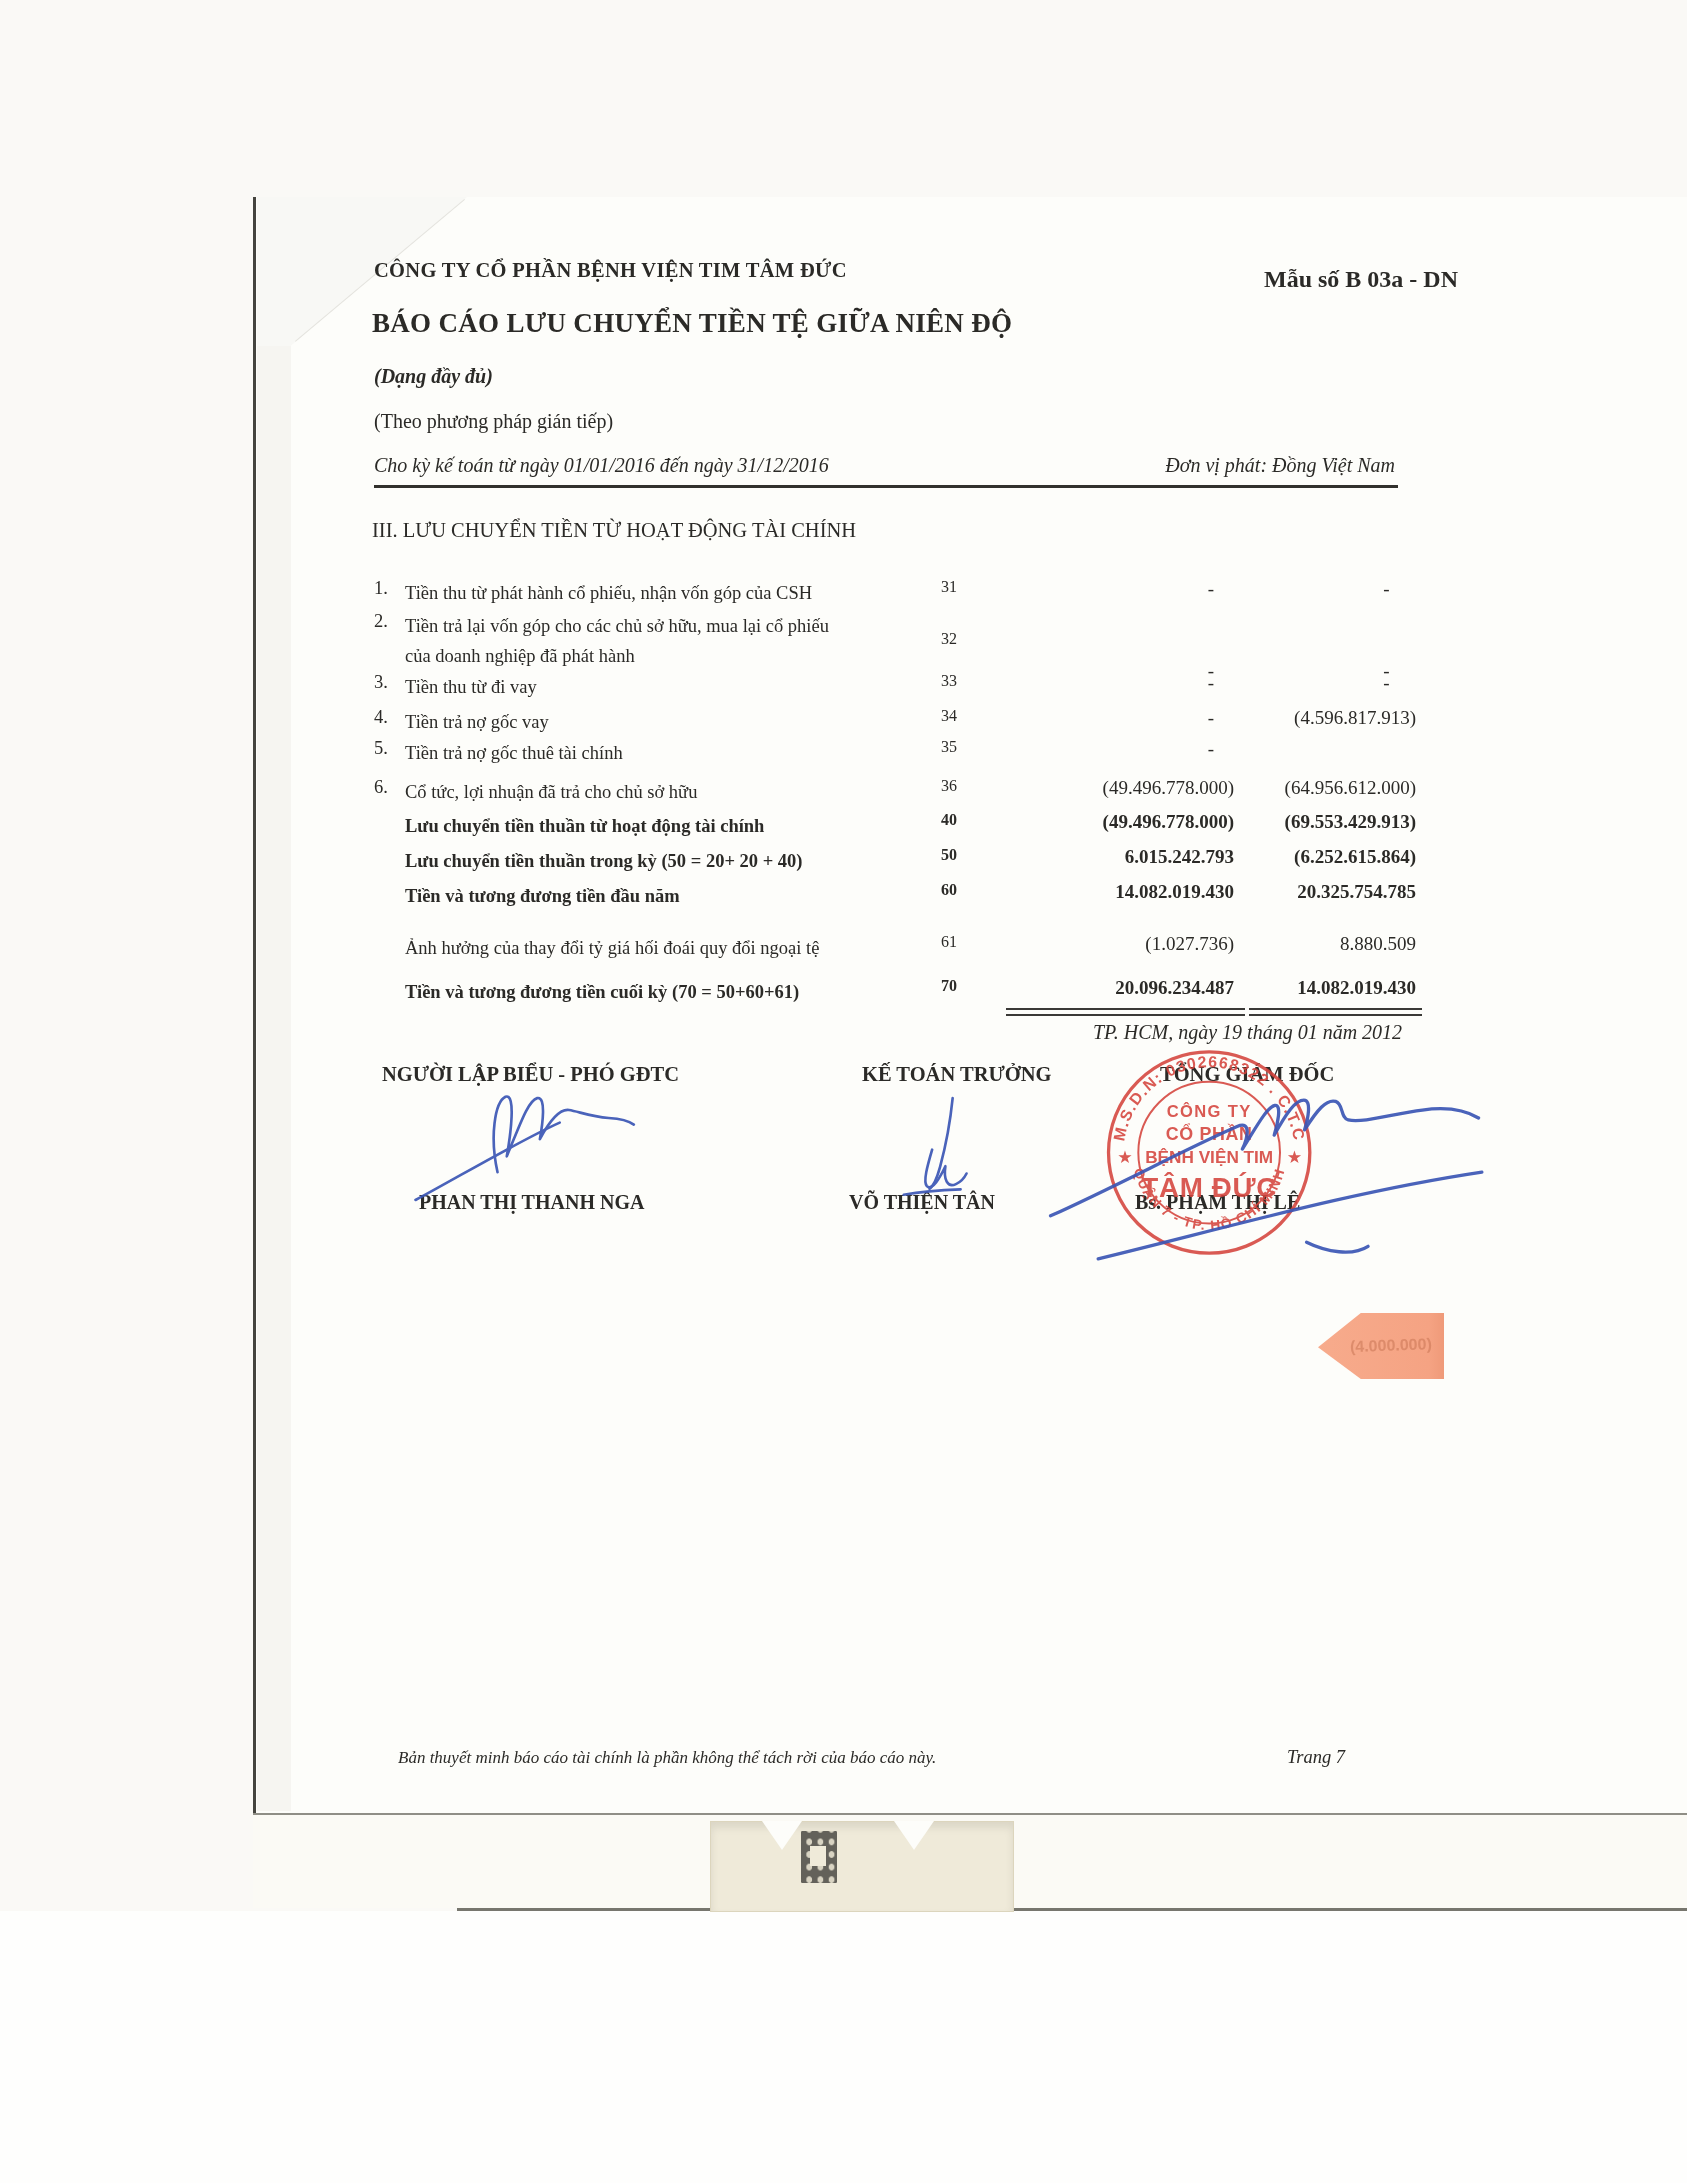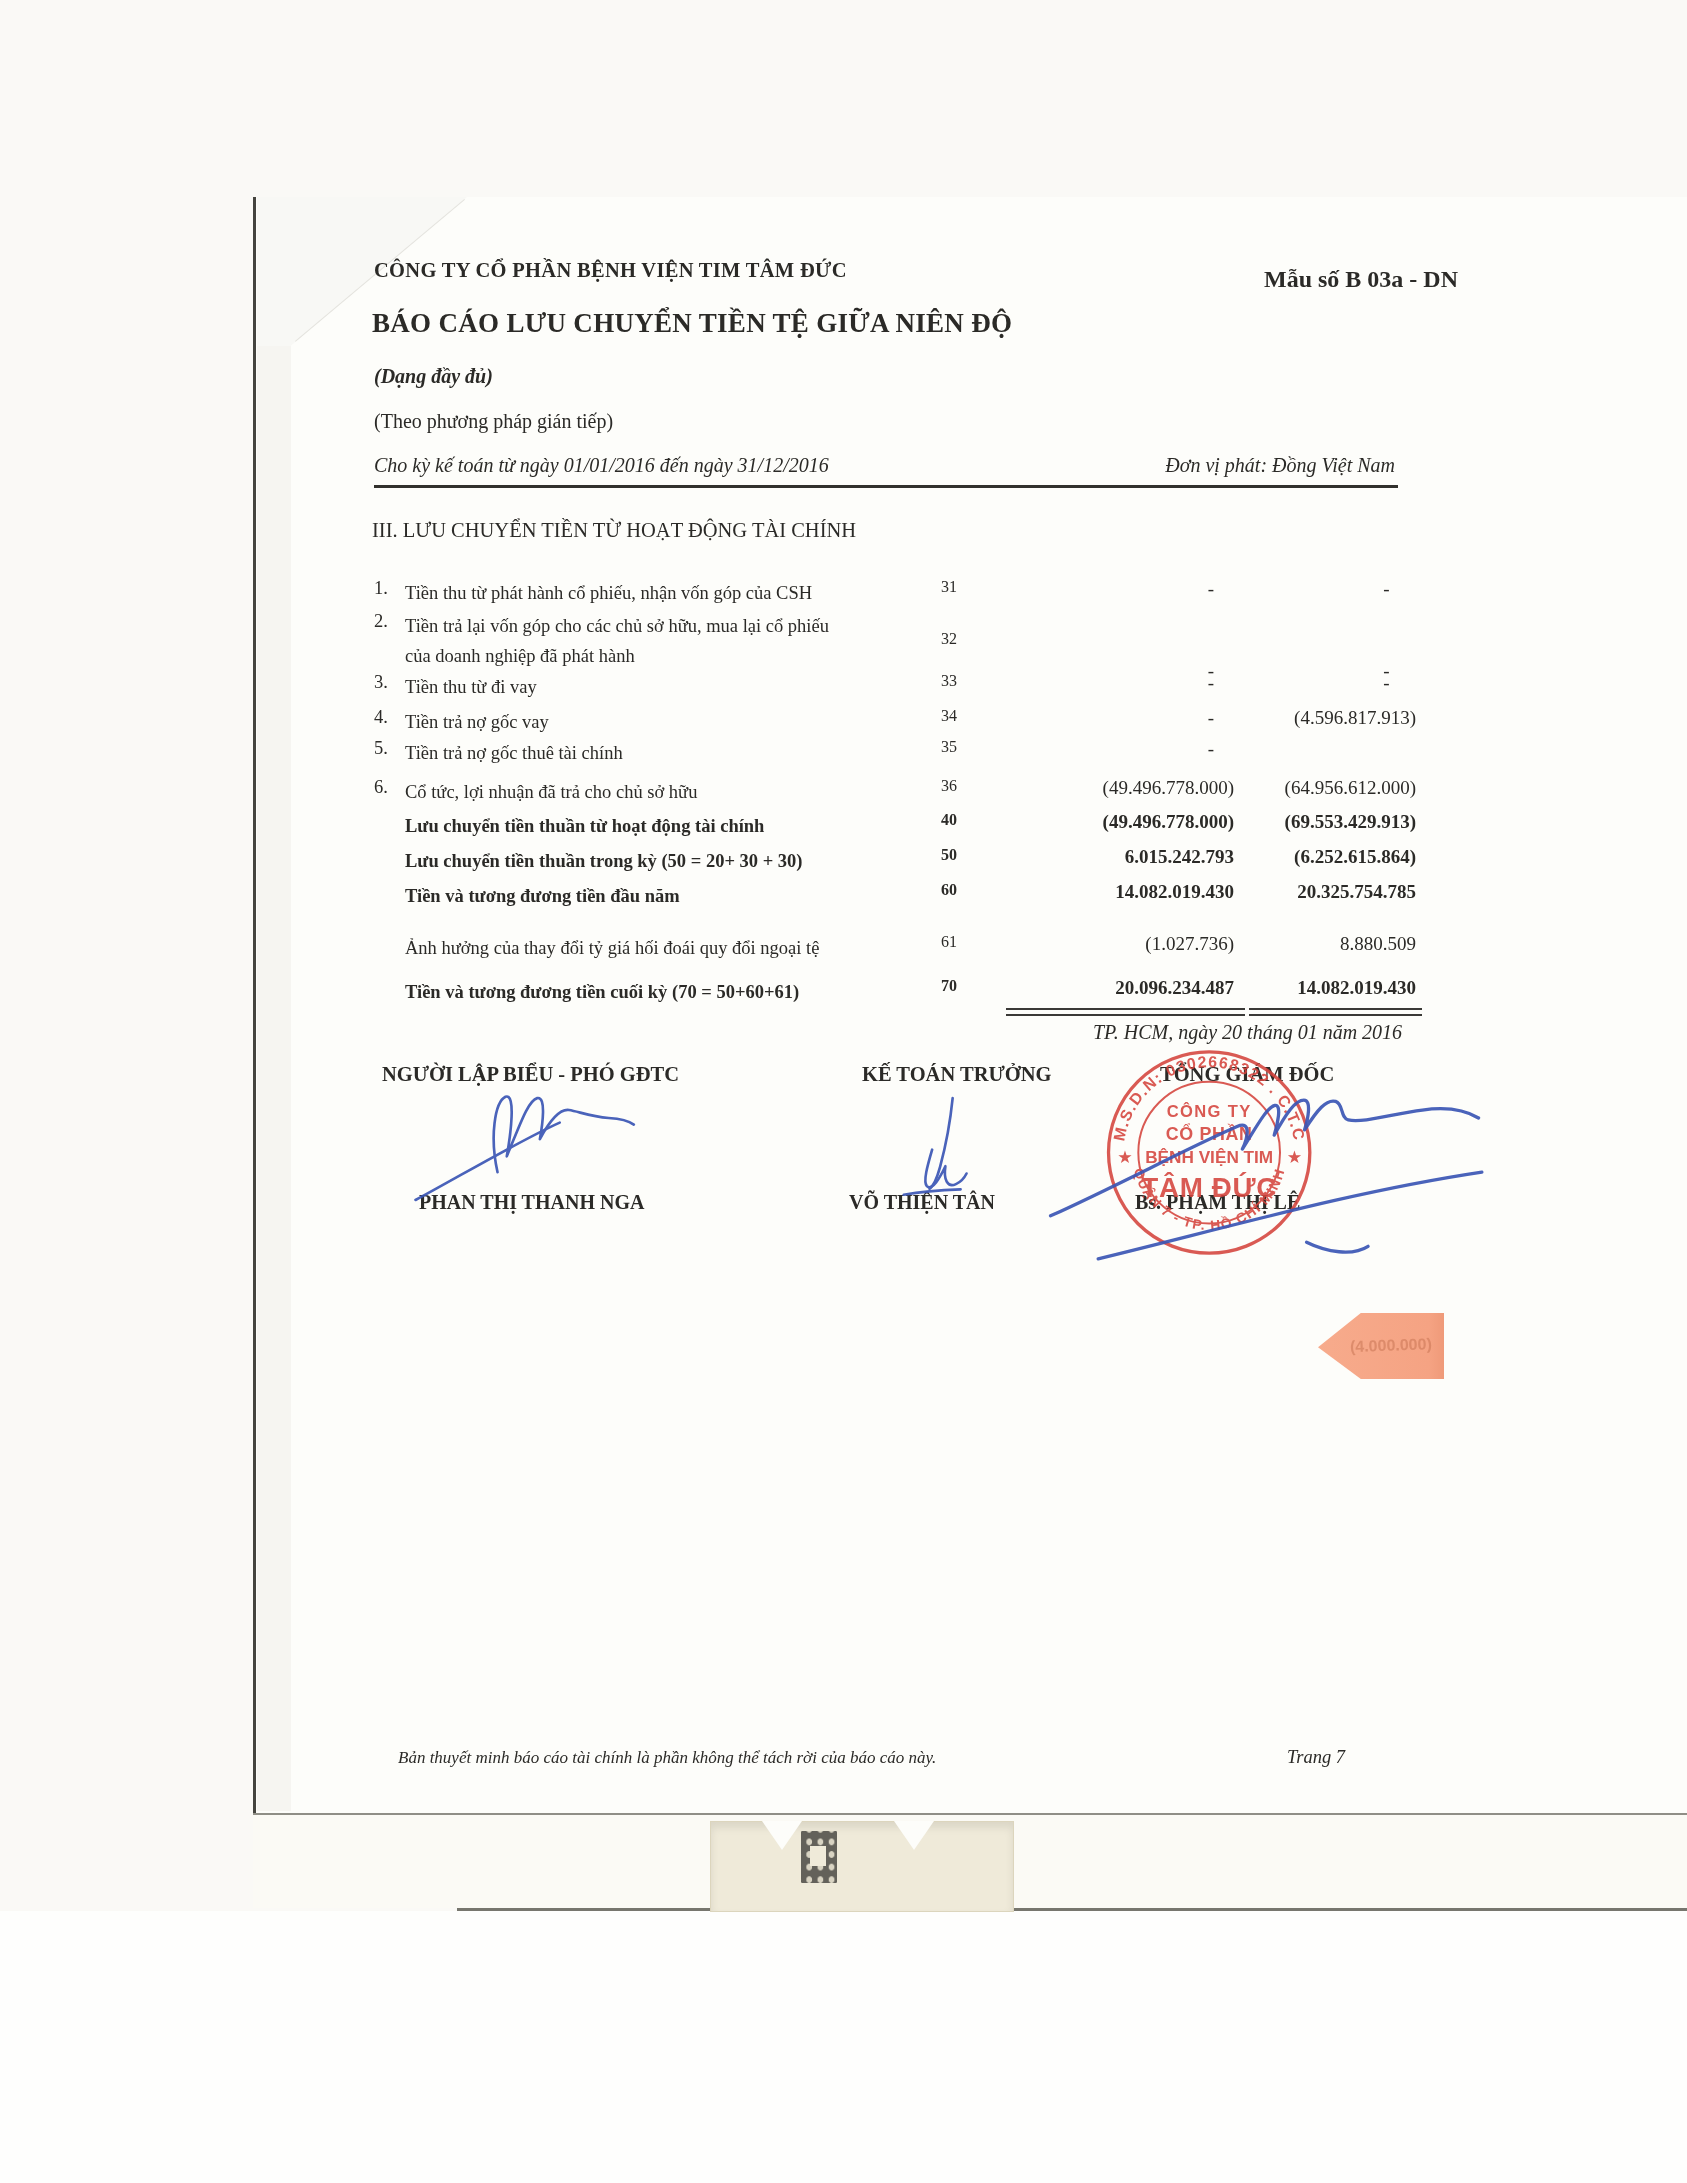--- a/index.html
+++ b/index.html
@@ -151,21 +151,21 @@
   <span class="v1">(49.496.778.000)</span>
   <span class="v2">(64.956.612.000)</span>
 </div>
 <div class="row r6 b">
   <span class="lbl">Lưu chuyển tiền thuần từ hoạt động tài chính</span>
   <span class="code">40</span>
   <span class="v1">(49.496.778.000)</span>
   <span class="v2">(69.553.429.913)</span>
 </div>
 <div class="row r7 b">
-  <span class="lbl">Lưu chuyển tiền thuần trong kỳ (50 = 20+ 30 + 30)</span>
+  <span class="lbl">Lưu chuyển tiền thuần trong kỳ (50 = 20+ 20 + 40)</span>
   <span class="code">50</span>
   <span class="v1">6.015.242.793</span>
   <span class="v2">(6.252.615.864)</span>
 </div>
 <div class="row r8 b">
   <span class="lbl">Tiền và tương đương tiền đầu năm</span>
   <span class="code">60</span>
   <span class="v1">14.082.019.430</span>
   <span class="v2">20.325.754.785</span>
 </div>
@@ -177,21 +177,21 @@
 </div>
 <div class="row r10 b">
   <span class="lbl">Tiền và tương đương tiền cuối kỳ (70 = 50+60+61)</span>
   <span class="code">70</span>
   <span class="v1">20.096.234.487</span>
   <span class="v2">14.082.019.430</span>
 </div>
 <div class="dbl d1"></div>
 <div class="dbl d2"></div>
 
-<div class="date-line">TP. HCM, ngày 20 tháng 01 năm 2016</div>
+<div class="date-line">TP. HCM, ngày 19 tháng 01 năm 2012</div>
 <div class="role p1">NGƯỜI LẬP BIỂU - PHÓ GĐTC</div>
 <div class="role p2">KẾ TOÁN TRƯỞNG</div>
 <div class="role p3">TỔNG GIÁM ĐỐC</div>
 <div class="name p1">PHAN THỊ THANH NGA</div>
 <div class="name p2">VÕ THIỆN TÂN</div>
 <div class="name p3">Bs. PHẠM THỊ LÊ</div>
 
 <svg class="stamp-svg" width="245" height="245" viewBox="0 0 370 370">
   <circle cx="183" cy="176" r="152" fill="none" stroke="#d5443d" stroke-width="5"></circle>
   <circle cx="183" cy="176" r="107" fill="none" stroke="#d5443d" stroke-width="3"></circle>

